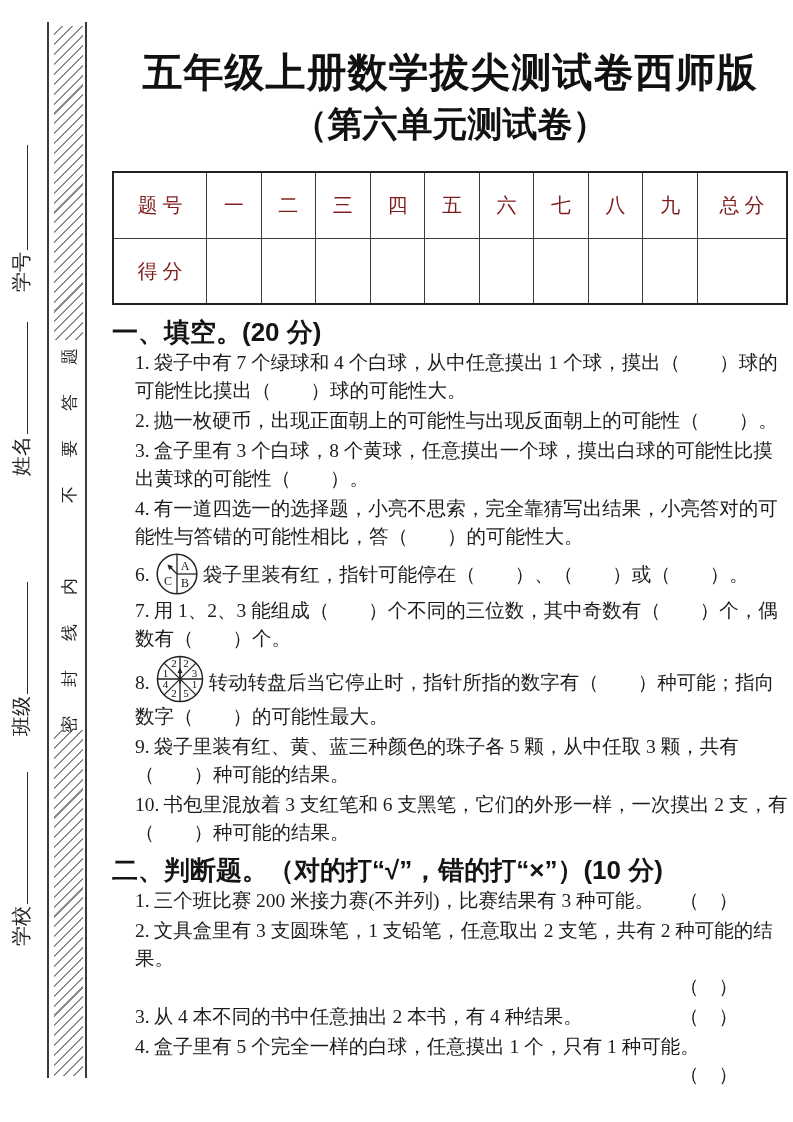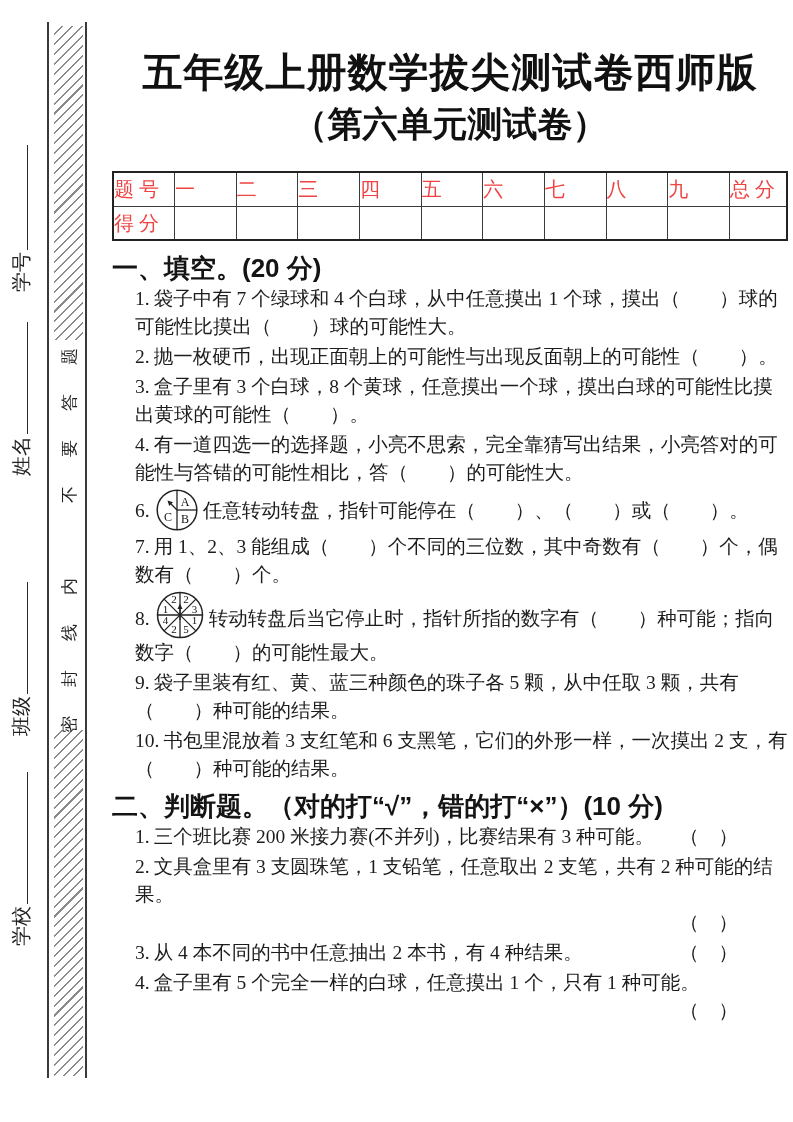--- a/index.html
+++ b/index.html
@@ -23,21 +23,21 @@
   .w105{width:105px;} .w112{width:112px;} .w132{width:132px;}
 
   
   .main{position:absolute;left:112px;top:0;width:676px;}
   .title{margin:49px 0 0 0;text-align:center;font-family:Liberation Serif, serif;
          font-weight:700;font-size:40px;line-height:48px;letter-spacing:1px;color:#111;}
   .subtitle{margin:5px 0 0 0;text-align:center;font-family:"Liberation Sans","DejaVu Sans",sans-serif;
          font-weight:700;font-size:35px;line-height:44px;color:#111;}
 
   table.score{margin-top:25px;width:100%;border-collapse:collapse;border:2.2px solid #222;}
-  table.score td{border:1.2px solid #3c3c3c;height:32px;text-align:left;font-size:20px;padding:0;color:#ef4444;}
+  table.score td{border:1.2px solid #3c3c3c;height:32px;text-align:center;font-size:20px;padding:16px;color:#7f1d1d;}
   table.score tr:first-child td{height:33px;}
   table.score td:first-child{width:60px;}
   table.score td:last-child{width:56px;}
 
   .sec-head{margin:13px 0 3px 0;font-family:"Liberation Sans","DejaVu Sans",sans-serif;
             font-weight:700;font-size:26px;line-height:28px;color:#141414;}
   .sec-head.second{margin-top:9px;}
 
   .q,.jq{padding-left:23px;font-size:19.5px;line-height:28px;margin:2px 0;color:#1c1c1c;}
   .qnum,.jnum{margin-right:4px;}
@@ -115,21 +115,21 @@
         <div class="q"><span class="qnum">4.</span><span>有一道四选一的选择题，小亮不思索，完全靠猜写出结果，小亮答对的可能性与答错的可能性相比，答（　　）的可能性大。</span></div>
         <div class="q"><span class="qnum">6.</span><svg width="42" height="42" viewBox="0 0 42 42" class="sp">
             <circle cx="21" cy="21" r="19.8" fill="#fff" stroke="#222" stroke-width="1.5"></circle>
             <line x1="21" y1="1.2" x2="21" y2="40.8" stroke="#222" stroke-width="1.3"></line>
             <line x1="21" y1="21" x2="40.8" y2="21" stroke="#222" stroke-width="1.3"></line>
             <line x1="21" y1="21" x2="13" y2="13" stroke="#222" stroke-width="1.3"></line>
             <polygon points="11.5,11.5 17,13.2 13.2,17" fill="#222"></polygon>
             <text x="29" y="17" text-anchor="middle" font-size="12" fill="#111" font-family="Liberation Serif, DejaVu Serif, serif">A</text>
             <text x="29" y="34" text-anchor="middle" font-size="12" fill="#111" font-family="Liberation Serif, DejaVu Serif, serif">B</text>
             <text x="12" y="32" text-anchor="middle" font-size="12" fill="#111" font-family="Liberation Serif, DejaVu Serif, serif">C</text>
-          </svg><span>任意转动转盘，指针可能停在（　　）、（　　）或（　　）。</span></div>
+          </svg><span>袋子里装有红，指针可能停在（　　）、（　　）或（　　）。</span></div>
         <div class="q"><span class="qnum">7.</span><span>用 1、2、3 能组成（　　）个不同的三位数，其中奇数有（　　）个，偶数有（　　）个。</span></div>
         <div class="q"><span class="qnum">8.</span><svg width="48" height="48" viewBox="0 0 48 48" class="sp">
             <circle cx="24" cy="24" r="22.5" fill="#fff" stroke="#222" stroke-width="1.5"></circle>
             <line x1="24" y1="1.5" x2="24" y2="46.5" stroke="#222" stroke-width="1.3"></line>
             <line x1="1.5" y1="24" x2="46.5" y2="24" stroke="#222" stroke-width="1.3"></line>
             <line x1="8.1" y1="8.1" x2="39.9" y2="39.9" stroke="#222" stroke-width="1.3"></line>
             <line x1="39.9" y1="8.1" x2="8.1" y2="39.9" stroke="#222" stroke-width="1.3"></line>
             <text x="18" y="12" text-anchor="middle" font-size="11" fill="#111" font-family="Liberation Serif, DejaVu Serif, serif">2</text>
             <text x="30" y="12" text-anchor="middle" font-size="11" fill="#111" font-family="Liberation Serif, DejaVu Serif, serif">2</text>
             <text x="38.5" y="21.5" text-anchor="middle" font-size="11" fill="#111" font-family="Liberation Serif, DejaVu Serif, serif">3</text>

